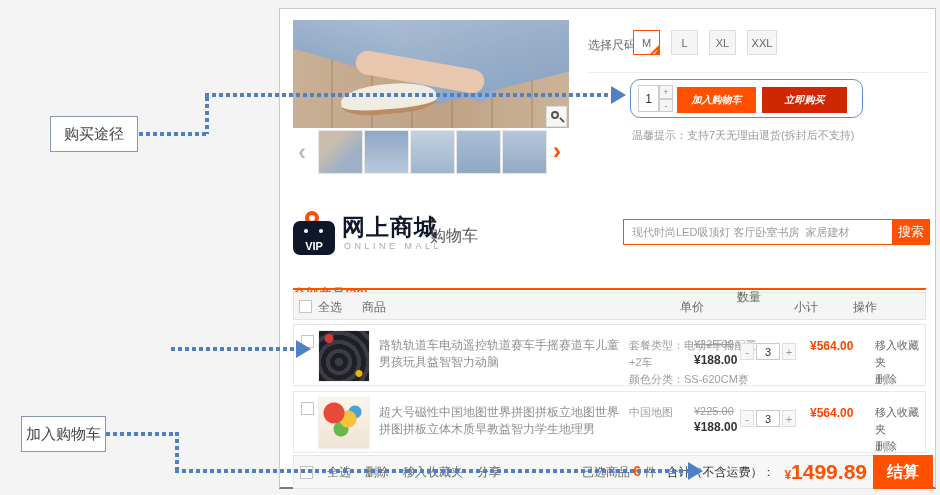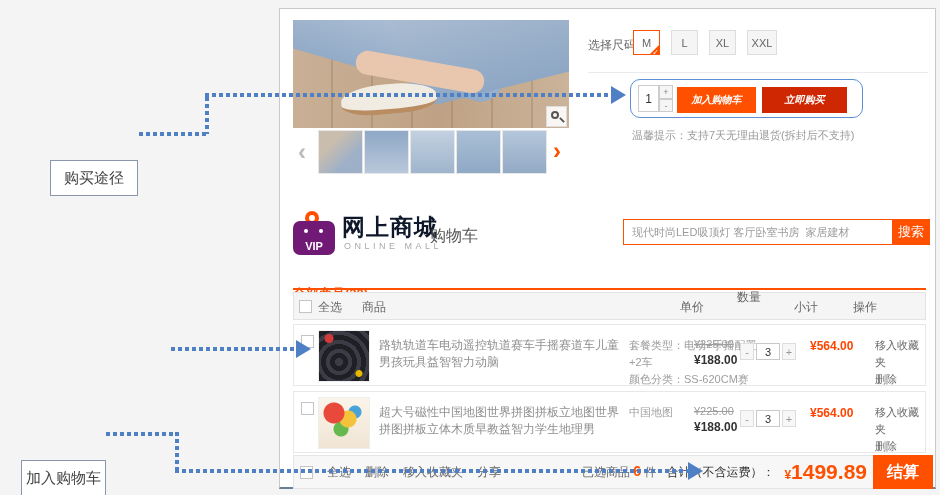--- a/index.html
+++ b/index.html
@@ -59,21 +59,21 @@
   .qty-minus { top:99px; height:13px; }
   .btn { position:absolute; top:87px; height:26px; color:#fff; font-size:10px; font-weight:bold;
          display:flex; align-items:center; justify-content:center; cursor:pointer;font-style:italic; }
   .btn-cart { left:677px; width:79px; background:#ff5000; }
   .btn-buy  { left:762px; width:85px; background:#cf2702; }
   .tip { position:absolute; left:632px; top:128px; font-size:11px; color:#9b9b9b; }
 
   
   .bag { position:absolute; left:293px; top:211px; width:42px; height:44px; cursor:pointer; }
   .bag-handle { position:absolute; left:12px; top:0; width:14px; height:14px; border:4px solid #ff5000; border-radius:50%; }
-  .bag-body { position:absolute; left:0; top:10px; width:42px; height:34px; background:#701a75; border-radius:7px; }
+  .bag-body { position:absolute; left:0; top:10px; width:42px; height:34px; background:#0f172a; border-radius:7px; }
   .bag-eye { position:absolute; top:8px; width:4px; height:4px; border-radius:50%; background:#fff; }
   .eye-l { left:11px; } .eye-r { left:26px; }
   .bag-vip { position:absolute; left:0; right:0; bottom:3px; text-align:center; color:#fff; font-size:11px; font-weight:bold; }
   .brand { position:absolute; left:342px; top:212px; font-size:23px; font-weight:bold; color:#0f172a; letter-spacing:1px; cursor:pointer; }
   .brand-sub { position:absolute; left:344px; top:241px; font-size:9px; color:#aaa; letter-spacing:3.5px; }
   .page-title { position:absolute; left:430px; top:226px; font-size:16px; color:#555; }
   .search-input { position:absolute; left:623px; top:219px; width:269px; height:26px; border:1px solid #ff5000;
                   border-right:none; padding:8px 8px; font-size:11px; color:#333; font-family:inherit; }
   .search-input::placeholder { color:#9b9b9b; }
   .search-btn { position:absolute; left:892px; top:219px; width:38px; height:26px; background:#ff5000; color:#fff;
@@ -124,21 +124,21 @@
   .sel-count { color:#ff5000; font-weight:bold; font-size:14px; }
   .total-label { font-size:12px; color:#333; white-space:nowrap; }
   .total-amt { color:#ff5000; font-weight:bold; white-space:nowrap; }
   .total-amt .cur { font-size:12px; }
   .total-amt .num { font-size:21px; }
   .checkout-btn { position:absolute; left:873px; top:455px; width:60px; height:34px; background:#ff5000; color:#fff;
                   font-size:16px; font-weight:bold; display:flex; align-items:center; justify-content:center; cursor:pointer; }
 
   
   .anno { position:absolute; background:#fff; border:1px solid #8996ab; display:flex; align-items:center;
-          justify-content:center; font-size:15px; color:#444; z-index:6;margin-top:44px; }
+          justify-content:center; font-size:15px; color:#444; z-index:6; }
   .anno1 { left:50px; top:116px; width:88px; height:36px; }
   .anno2 { left:67px; top:332px; width:104px; height:37px; }
   .anno3 { left:21px; top:416px; width:85px; height:36px; }
   .dot-h { position:absolute; height:4px; z-index:5;
            background-image:repeating-linear-gradient(to right,#4f80c5 0 4px,transparent 4px 7px); }
   .dot-v { position:absolute; width:4px; z-index:5;
            background-image:repeating-linear-gradient(to bottom,#4f80c5 0 4px,transparent 4px 7px); }
   .la1 { left:139px; top:132px; width:68px; }
   .la2 { left:205px; top:97px; height:37px; }
   .la3 { left:205px; top:93px; width:407px; }

